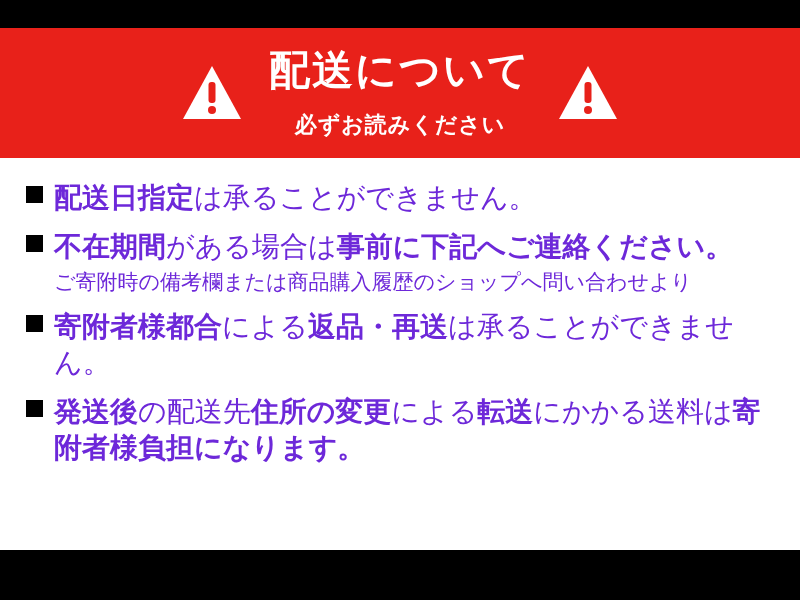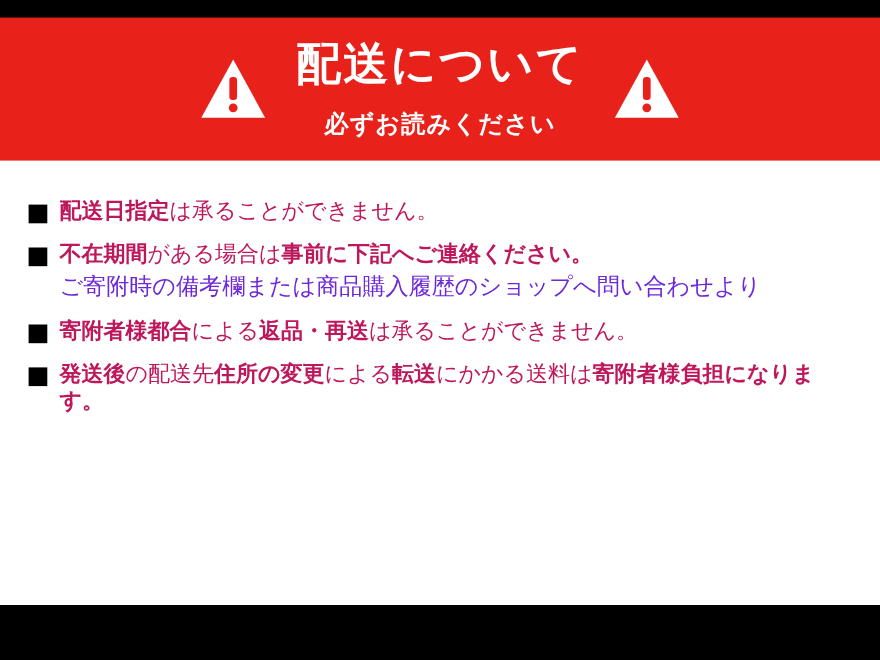--- a/index.html
+++ b/index.html
@@ -34,21 +34,21 @@
     left: 0;
     bottom: 0;
     width: 800px;
     height: 50px;
     background: #000000;
   }
   
   .header {
     position: absolute;
     left: 0;
-    top: 16px;
+    top: 28px;
     width: 800px;
     height: 130px;
     background: #e8211a;
     display: flex;
     align-items: center;
     justify-content: center;
     gap: 26px;
   }
   .warn-icon {
     width: 62px;
@@ -96,22 +96,22 @@
     height: 17px;
     background: #000000;
     flex: 0 0 auto;
     margin-top: 6px;
     margin-right: 11px;
   }
   .item-body {
     flex: 1 1 auto;
   }
   .line-main {
-    font-size: 20px;
-    color: #be185d;
+    font-size: 28px;
+    color: #6d28d9;
     line-height: 1.28;
     letter-spacing: 0px;
   }
   .line-main b {
     font-weight: bold;
   }
   .line-sub {
     font-size: 21px;
     color: #6d28d9;
     line-height: 1.42;

